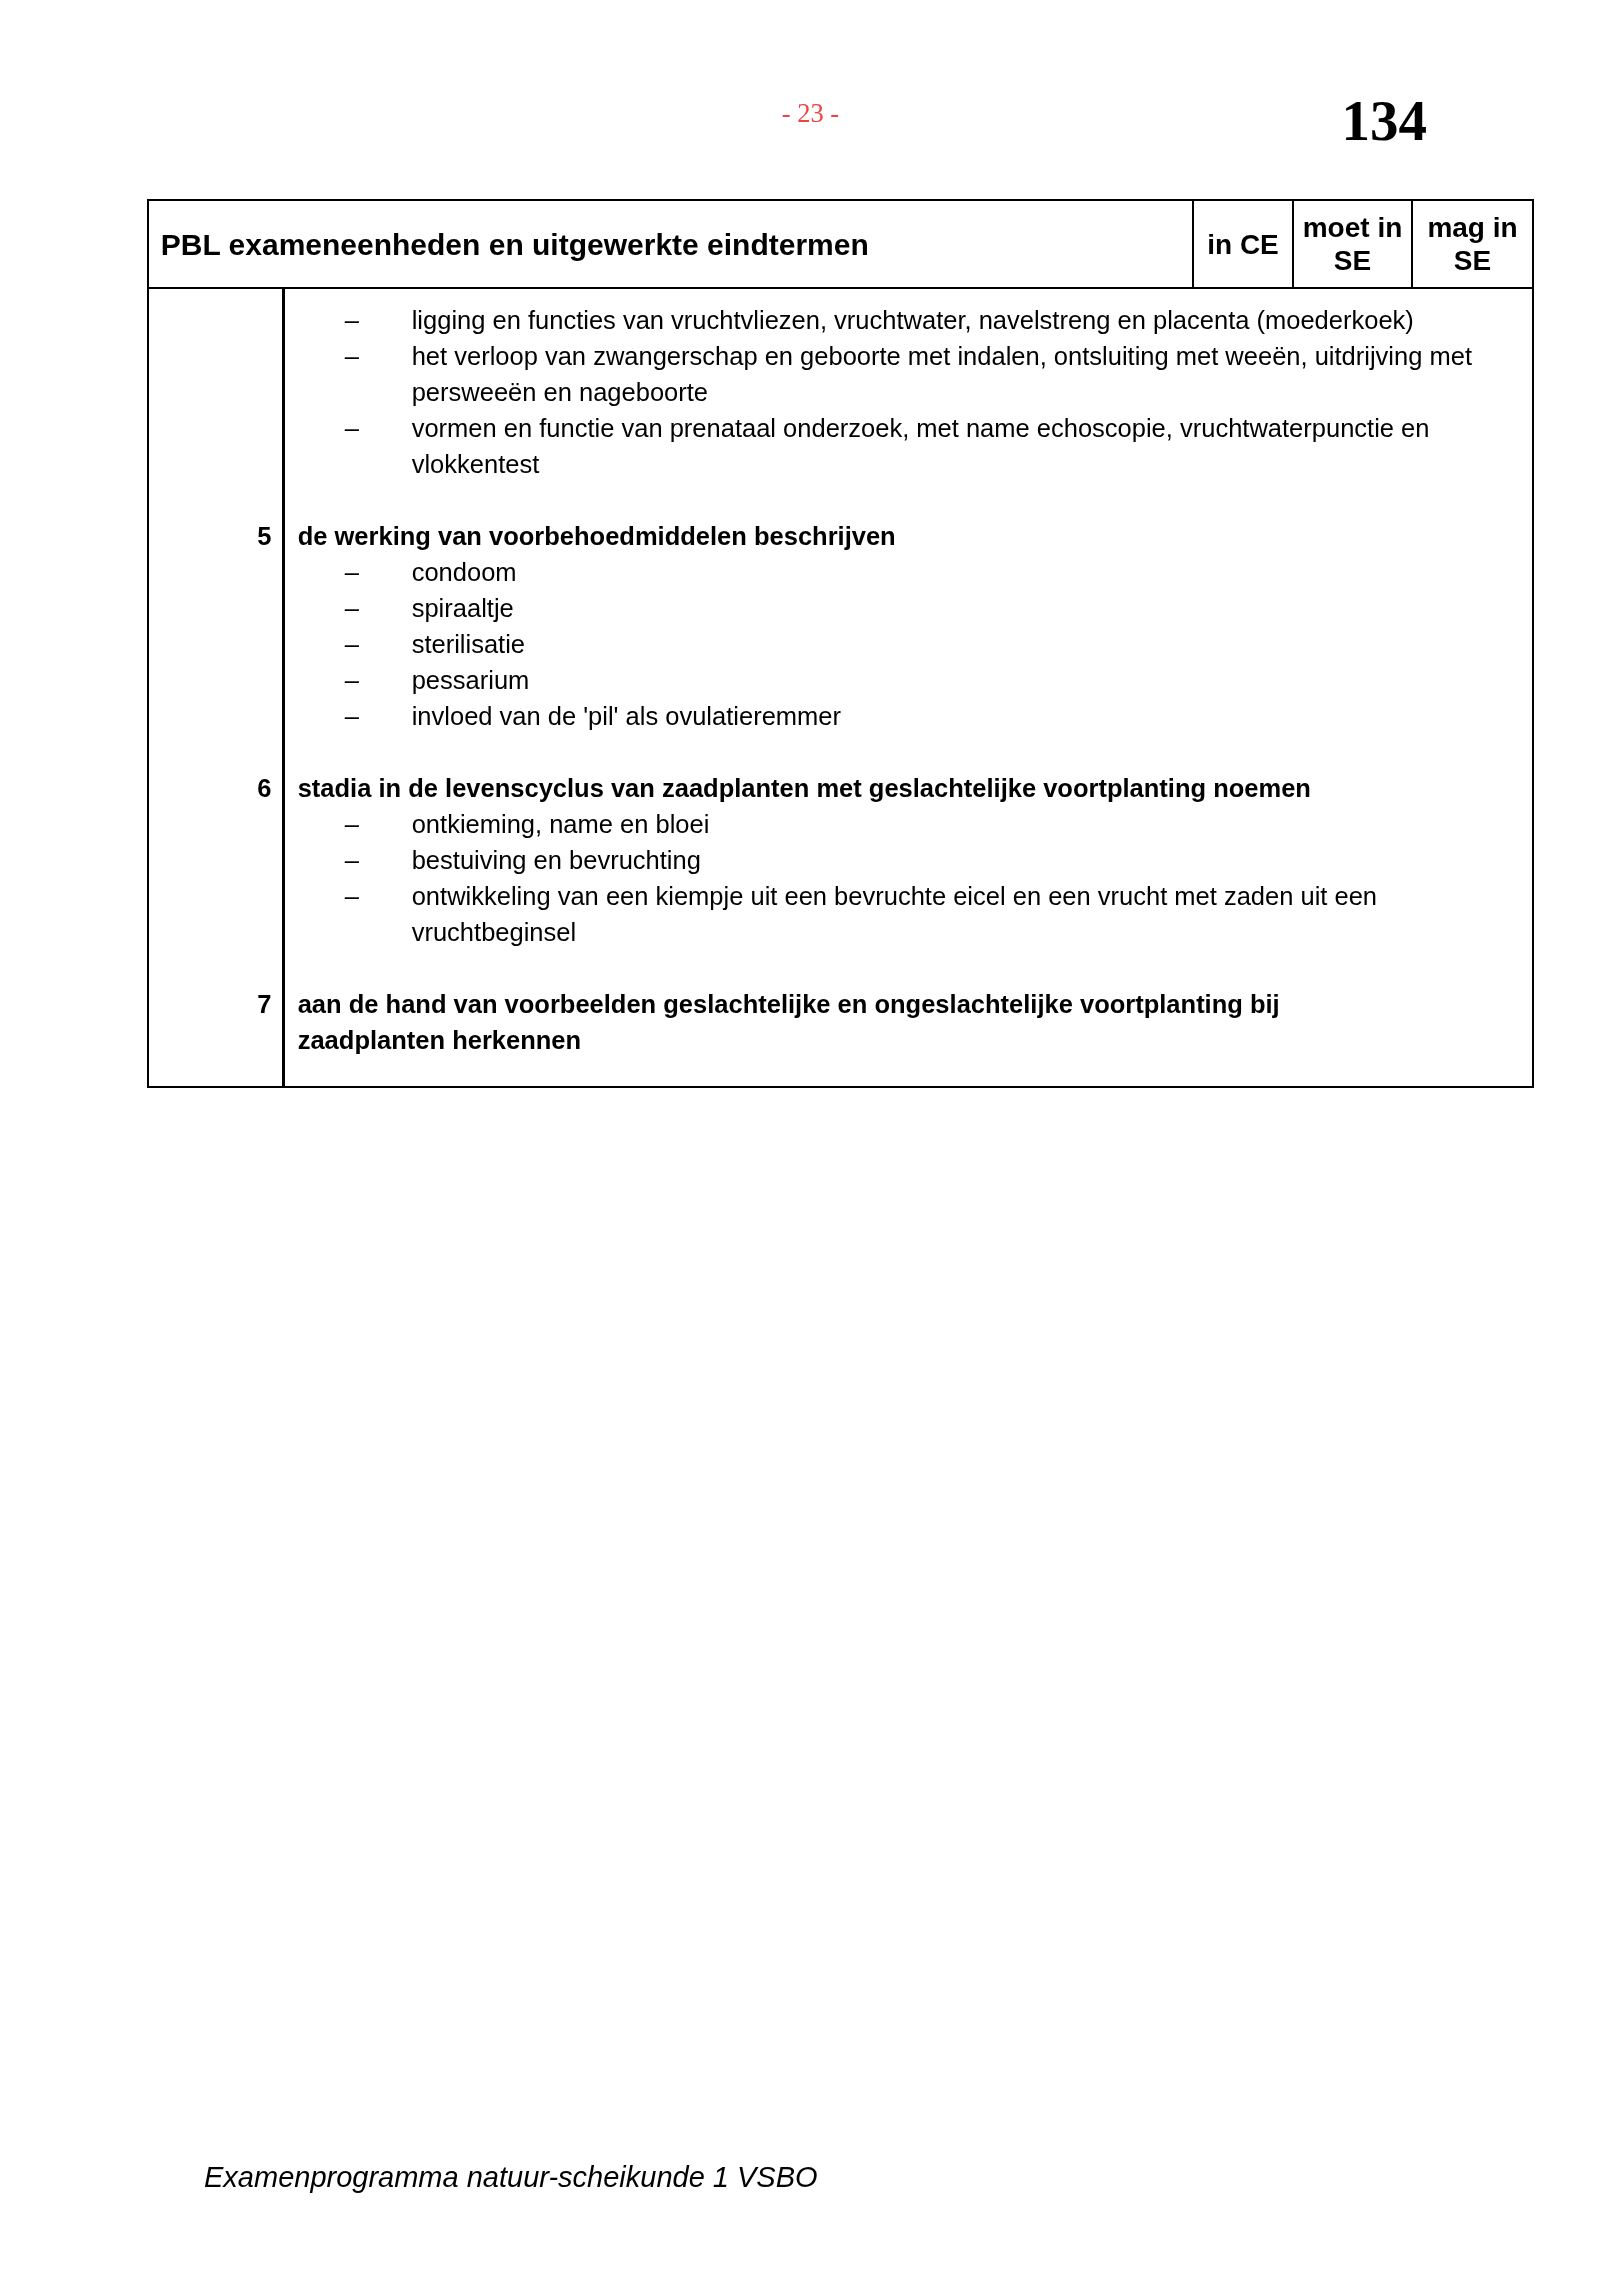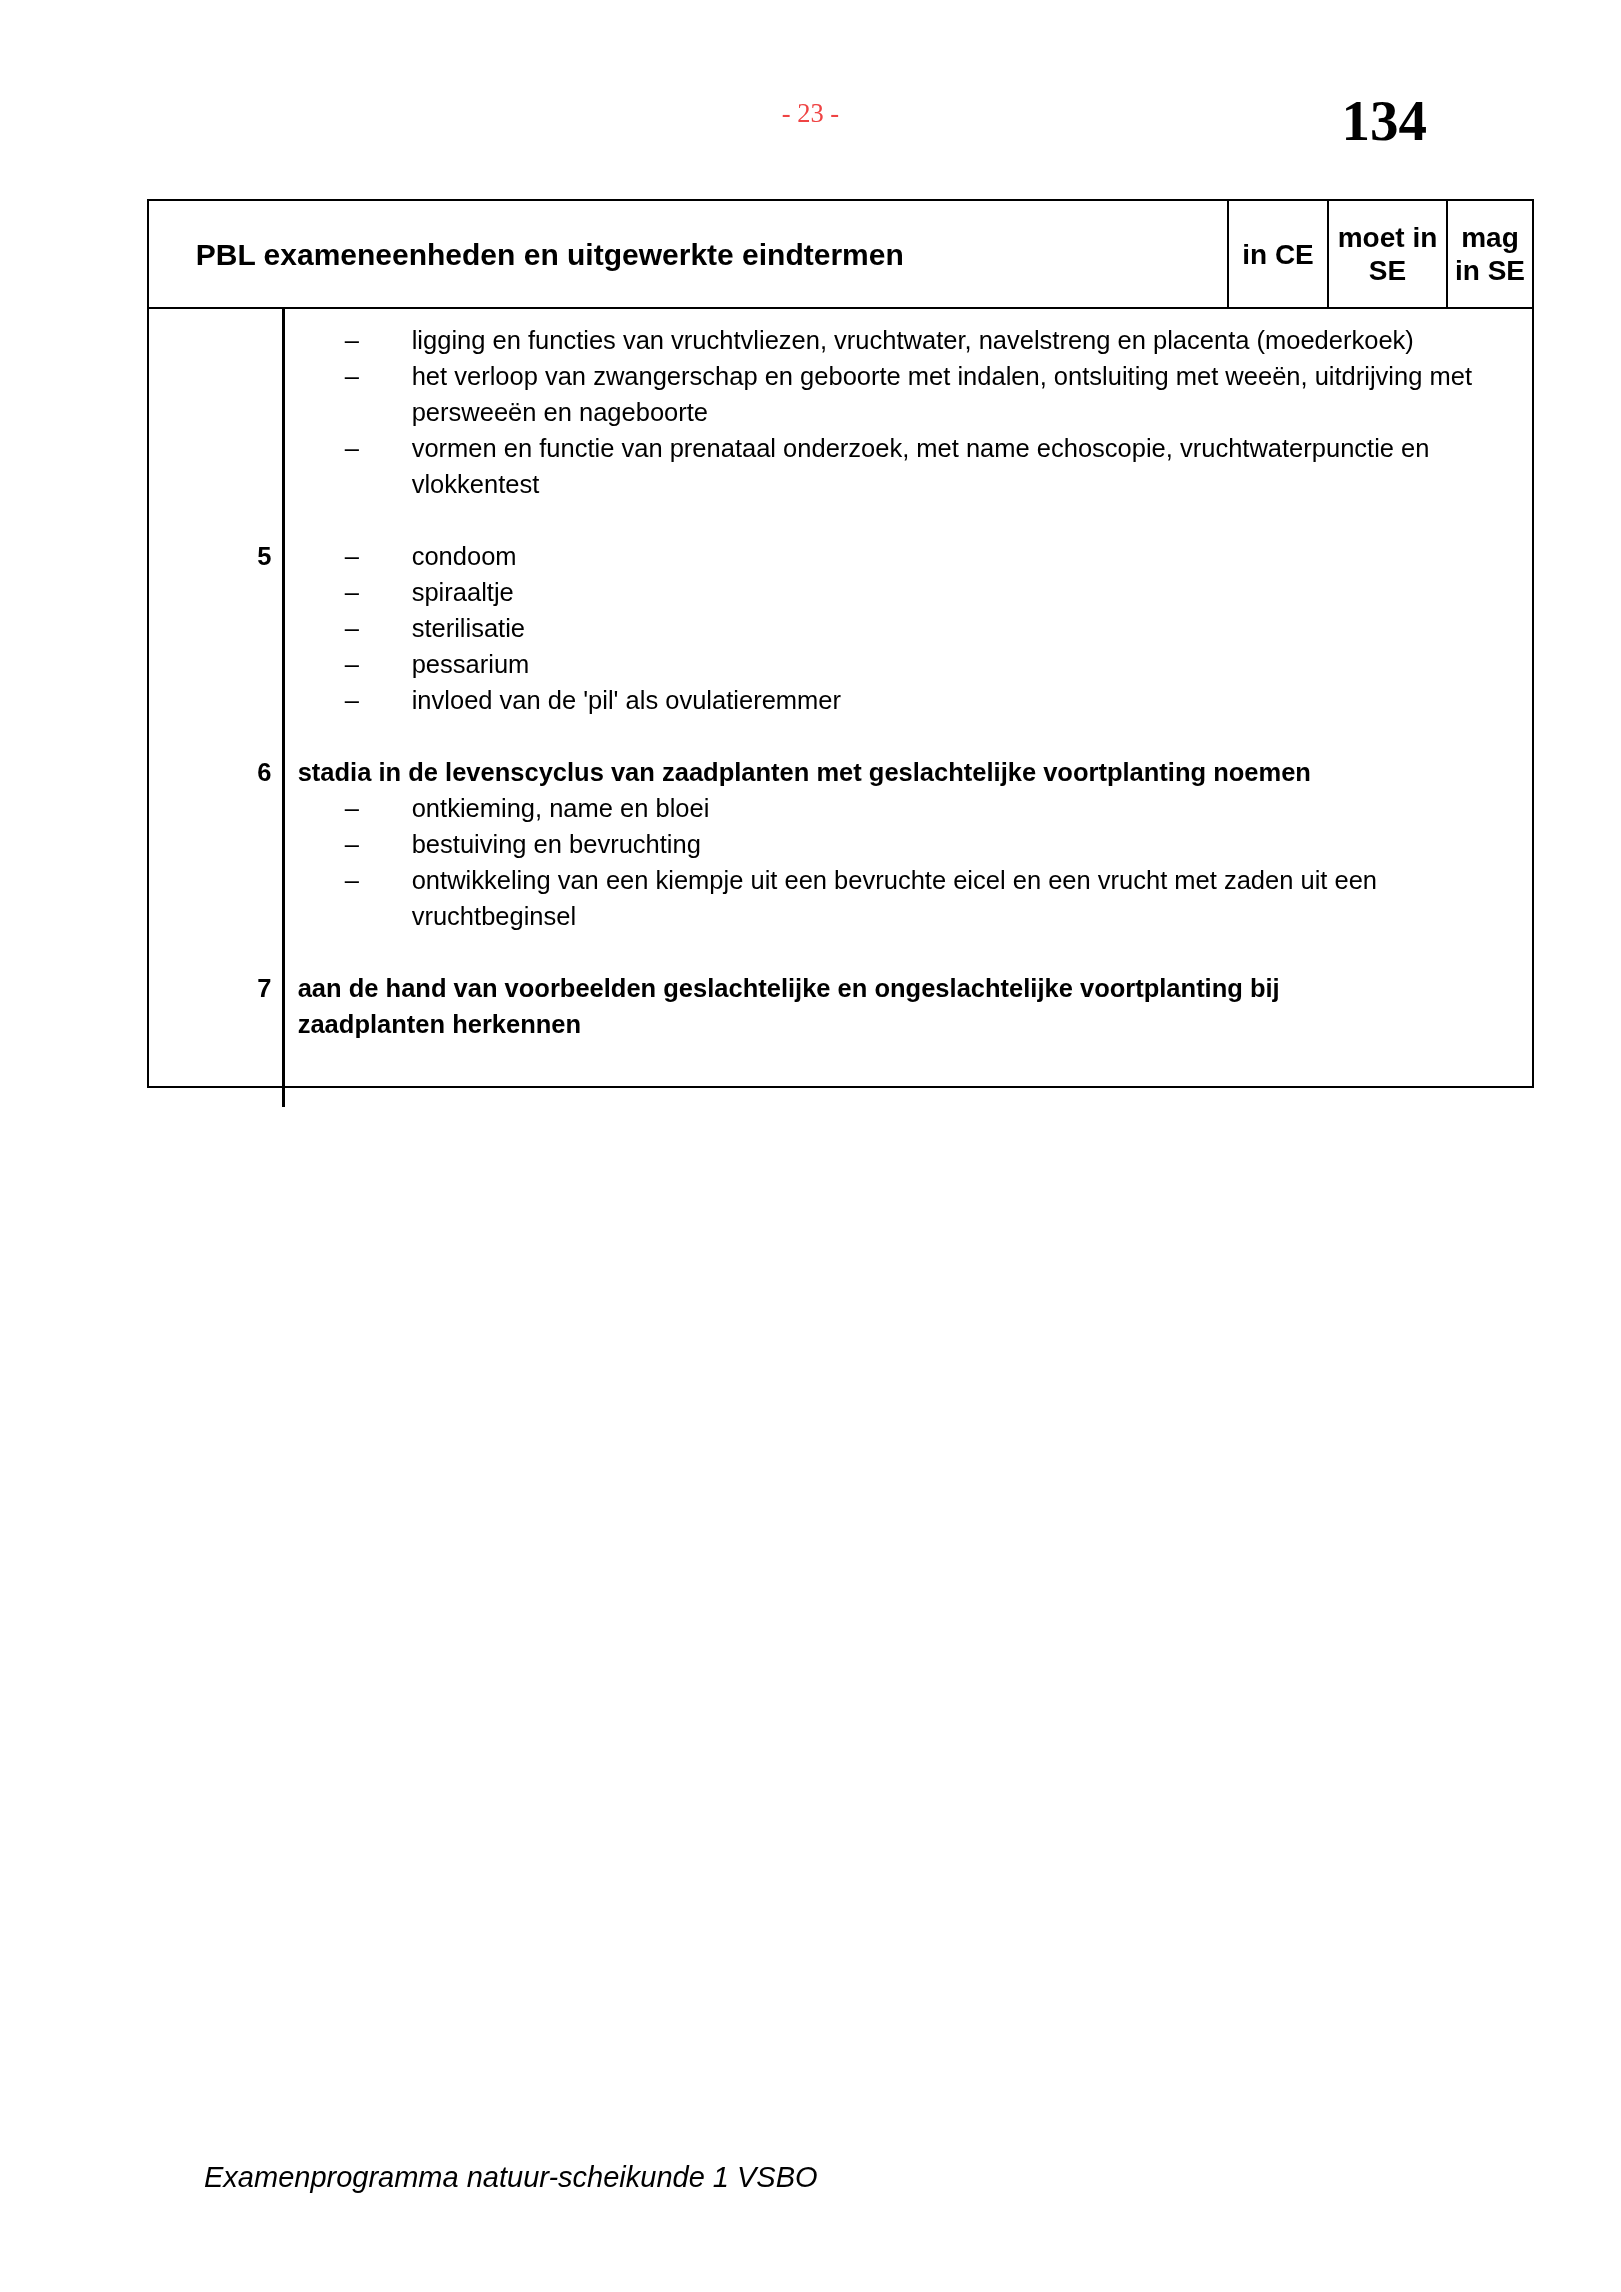--- a/index.html
+++ b/index.html
@@ -28,24 +28,23 @@
   .doc-table{
     position:absolute;left:147px;top:199px;
     width:1387px;height:889px;
     border:2.9px solid #000;
     box-sizing:border-box;
     background:#fff;
   }
   .table-header{
     display:grid;
     grid-template-columns:1043px 100px 119px 1fr;
-    height:108px;
+    height:88px;
     box-sizing:border-box;
     border-bottom:2.9px solid #000;
-    padding-left:35px;
   }
   .th-main{
     display:flex;align-items:center;
     padding-left:11.8px;
     font-weight:bold;font-size:30px;line-height:35px;
     box-sizing:border-box;
   }
   .th-col{
     border-left:2.9px solid #000;
     display:flex;align-items:center;justify-content:center;
@@ -133,20 +132,21 @@
   <div class="bullet-row">
     <div class="bullet-dash">–</div>
     <div class="bullet-text">vormen en functie van prenataal onderzoek, met name echoscopie, vruchtwaterpunctie en vlokkentest</div>
   </div>
 </div>
   </div>
 
   <div class="item">
     <div class="item-number">5</div>
     <div class="item-content">
+      <div class="item-heading">de werking van voorbehoedmiddelen beschrijven</div>
 
   <div class="bullet-row">
     <div class="bullet-dash">–</div>
     <div class="bullet-text">condoom</div>
   </div>
 
   <div class="bullet-row">
     <div class="bullet-dash">–</div>
     <div class="bullet-text">spiraaltje</div>
   </div>

